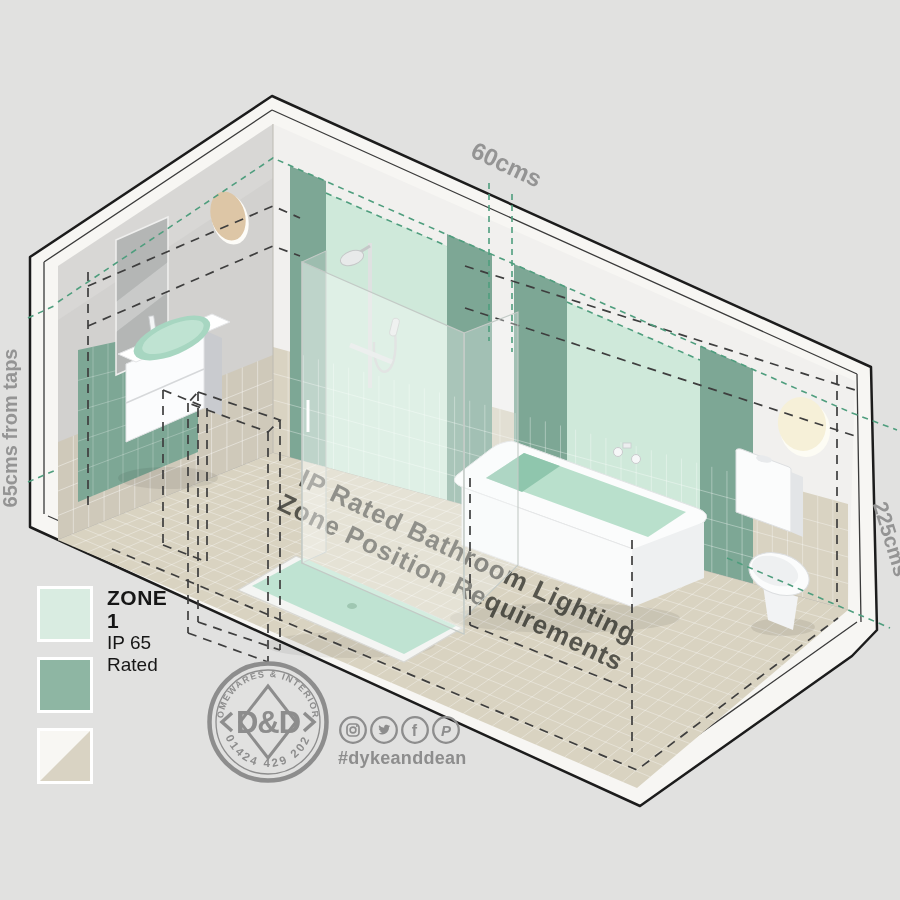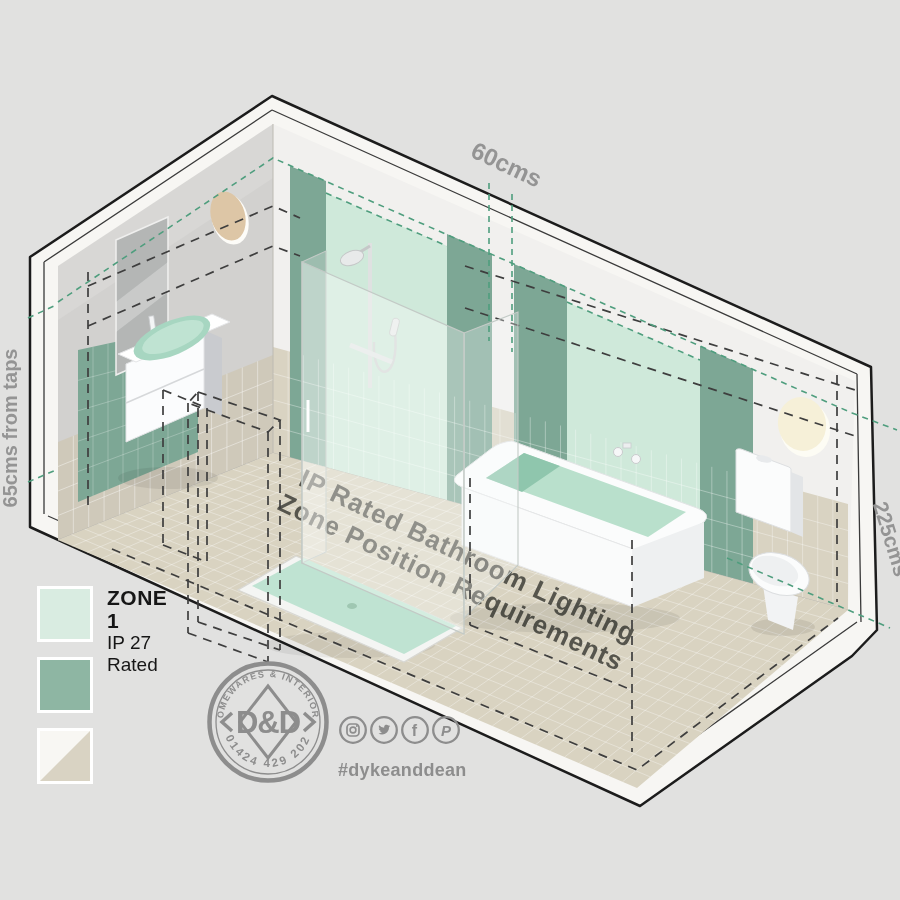--- a/index.html
+++ b/index.html
@@ -15,21 +15,21 @@
   .swatch.z1{background:#d9ece1;}
   .swatch.z2{background:#8eb6a3;}
   .swatch.z3{background:linear-gradient(135deg,#f8f7f3 0%,#f8f7f3 49%,#d9d3c3 51%,#d9d3c3 100%);}
   .legend-text{margin-left:14px;color:#161616;}
   .legend-zone{font-size:21px;font-weight:700;letter-spacing:.5px;line-height:1.1;}
   .legend-rating{font-size:19px;font-weight:400;line-height:1.15;}
   .logo{position:absolute;left:202px;top:656px;width:132px;height:132px;}
   .contact{position:absolute;left:338px;top:713px;width:170px;color:#8d8d8d;}
   .site{font-size:19px;font-weight:700;letter-spacing:.4px;}
   .icons{display:flex;gap:1px;margin-top:2px;}
-  .hashtag{font-size:18px;font-weight:700;letter-spacing:.3px;margin-top:15px;}
+  .hashtag{font-size:18px;font-weight:700;letter-spacing:.3px;margin-top:3px;}
 </style>
 </head>
 <body>
 
 <div class="stage">
 
 <svg width="900" height="900" viewBox="0 0 900 900">
 
   <g>
     <path d="M272,96 L871,367 L877,630 L852,656 L640,806 L30,527 L30,257 Z" fill="#f7f6f3" stroke="#1c1c1c" stroke-width="2.5" stroke-linejoin="round"></path>
@@ -188,21 +188,21 @@
     <text transform="translate(884,541) rotate(73)" font-size="21" text-anchor="middle">225cms</text>
   </g>
 </svg>
 
 
 <div class="legend">
   <div class="legend-row r0">
     <div class="swatch z1"></div>
     <div class="legend-text">
       <div class="legend-zone">ZONE 1</div>
-      <div class="legend-rating">IP 27 Rated</div>
+      <div class="legend-rating">IP 65 Rated</div>
     </div>
   </div>
   <div class="legend-row r1">
     <div class="swatch z2"></div>
   </div>
   <div class="legend-row r2">
     <div class="swatch z3"></div>
   </div>
 </div>
 

